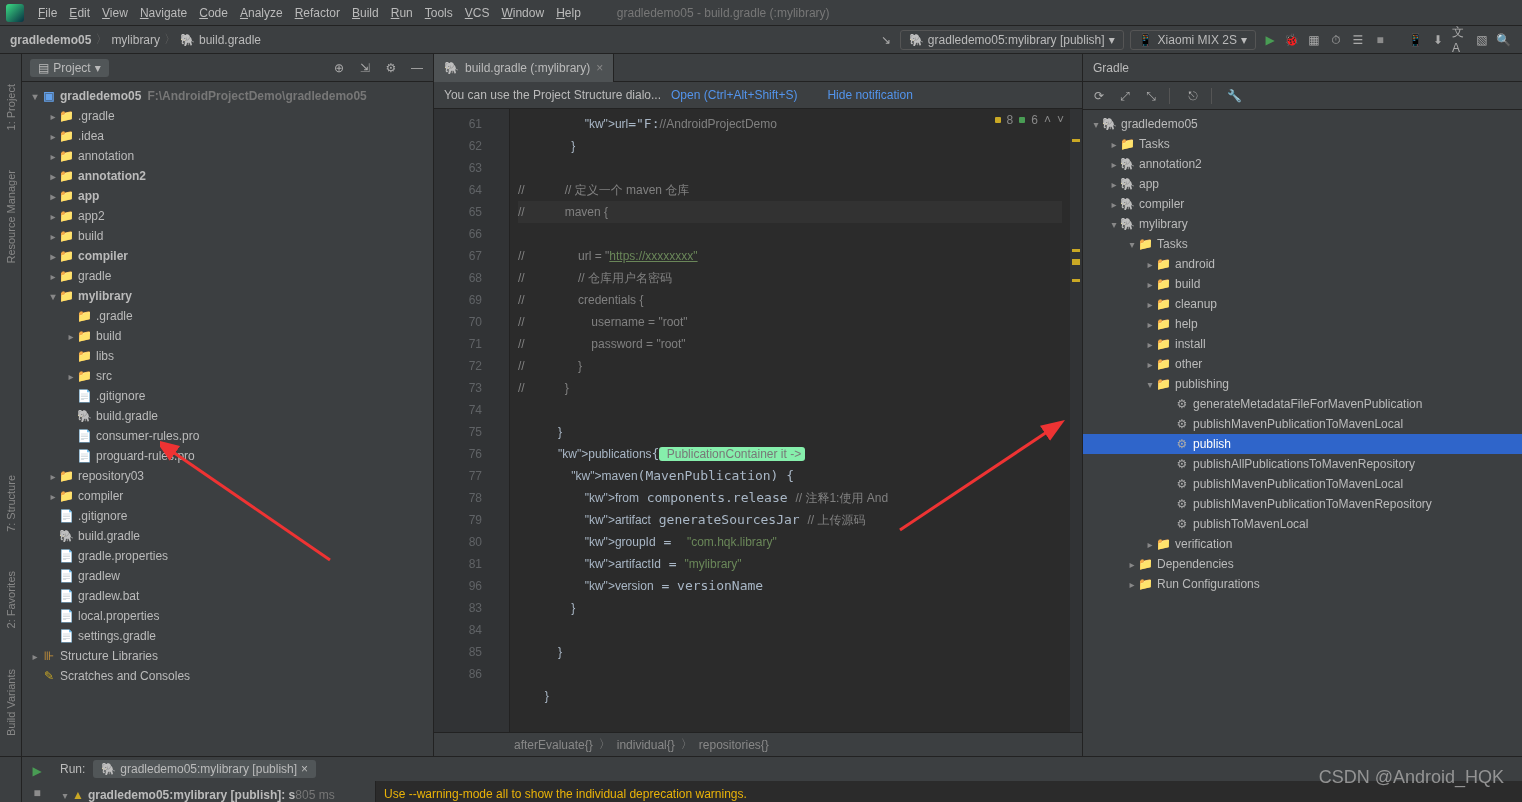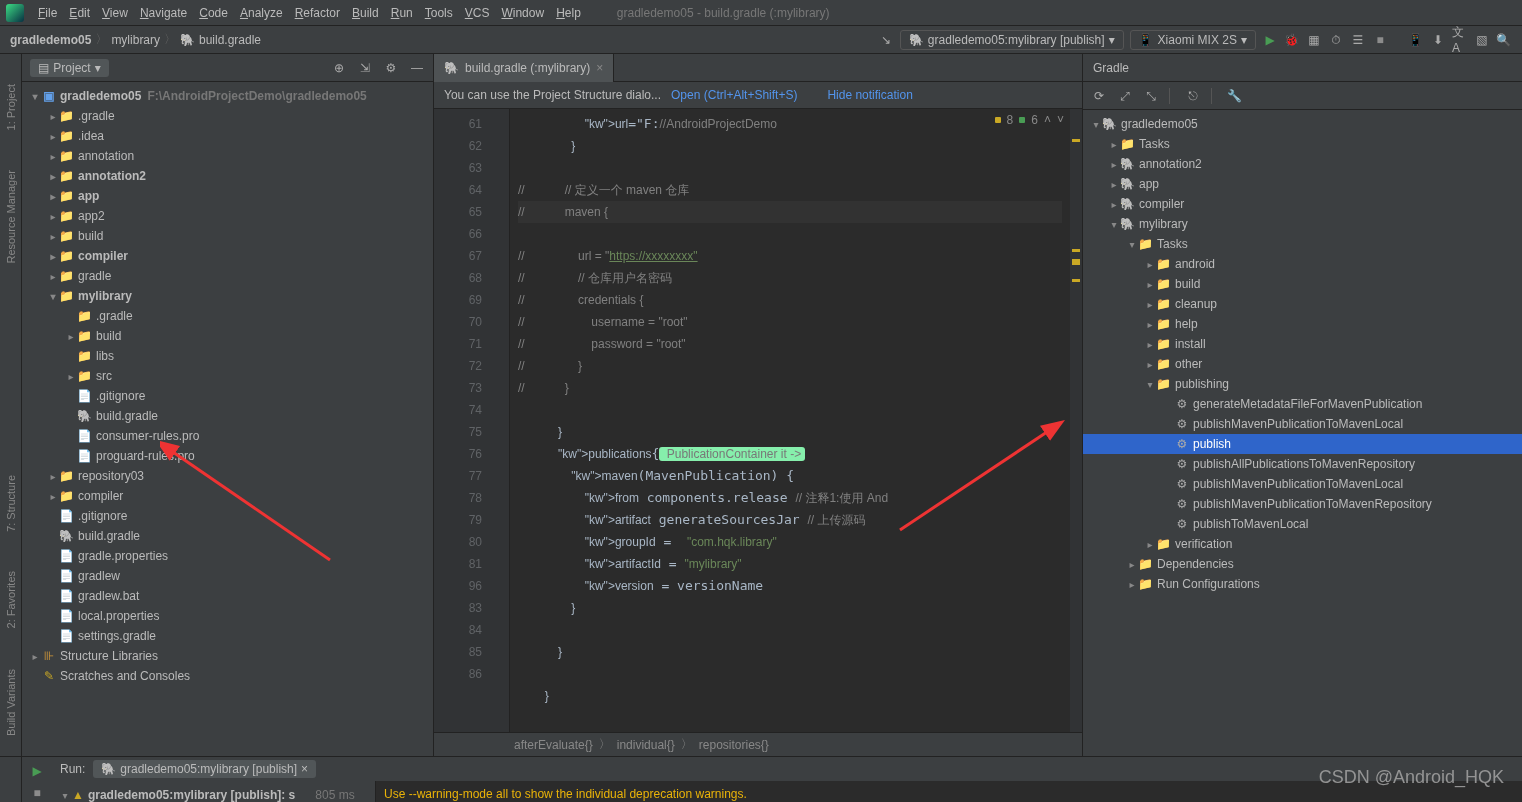--- a/index.html
+++ b/index.html
@@ -562,21 +562,21 @@
         <span>gradledemo05:mylibrary [publish]</span>
         <span>×</span>
       </div>
     </div>
     <div class="run-content">
       <div class="run-tree">
         <div class="tree-item" style="padding-left:6px">
           <span class="ti-arrow">▾</span>
           <span style="color:#c9a825">▲</span>
           <span style="margin-left:4px;font-weight:bold">gradledemo05:mylibrary [publish]: s</span>
-          <span class="dim" style="margin-left:20px">805 ms</span>
+          <span class="dim" style="margin-left:0">805 ms</span>
         </div>
 
       </div>
       <div class="run-console">
         <div style="color:#eab308">Use  --warning-mode all  to show the individual deprecation warnings.</div>
 
       </div>
     </div>
   </div>
 </div>

